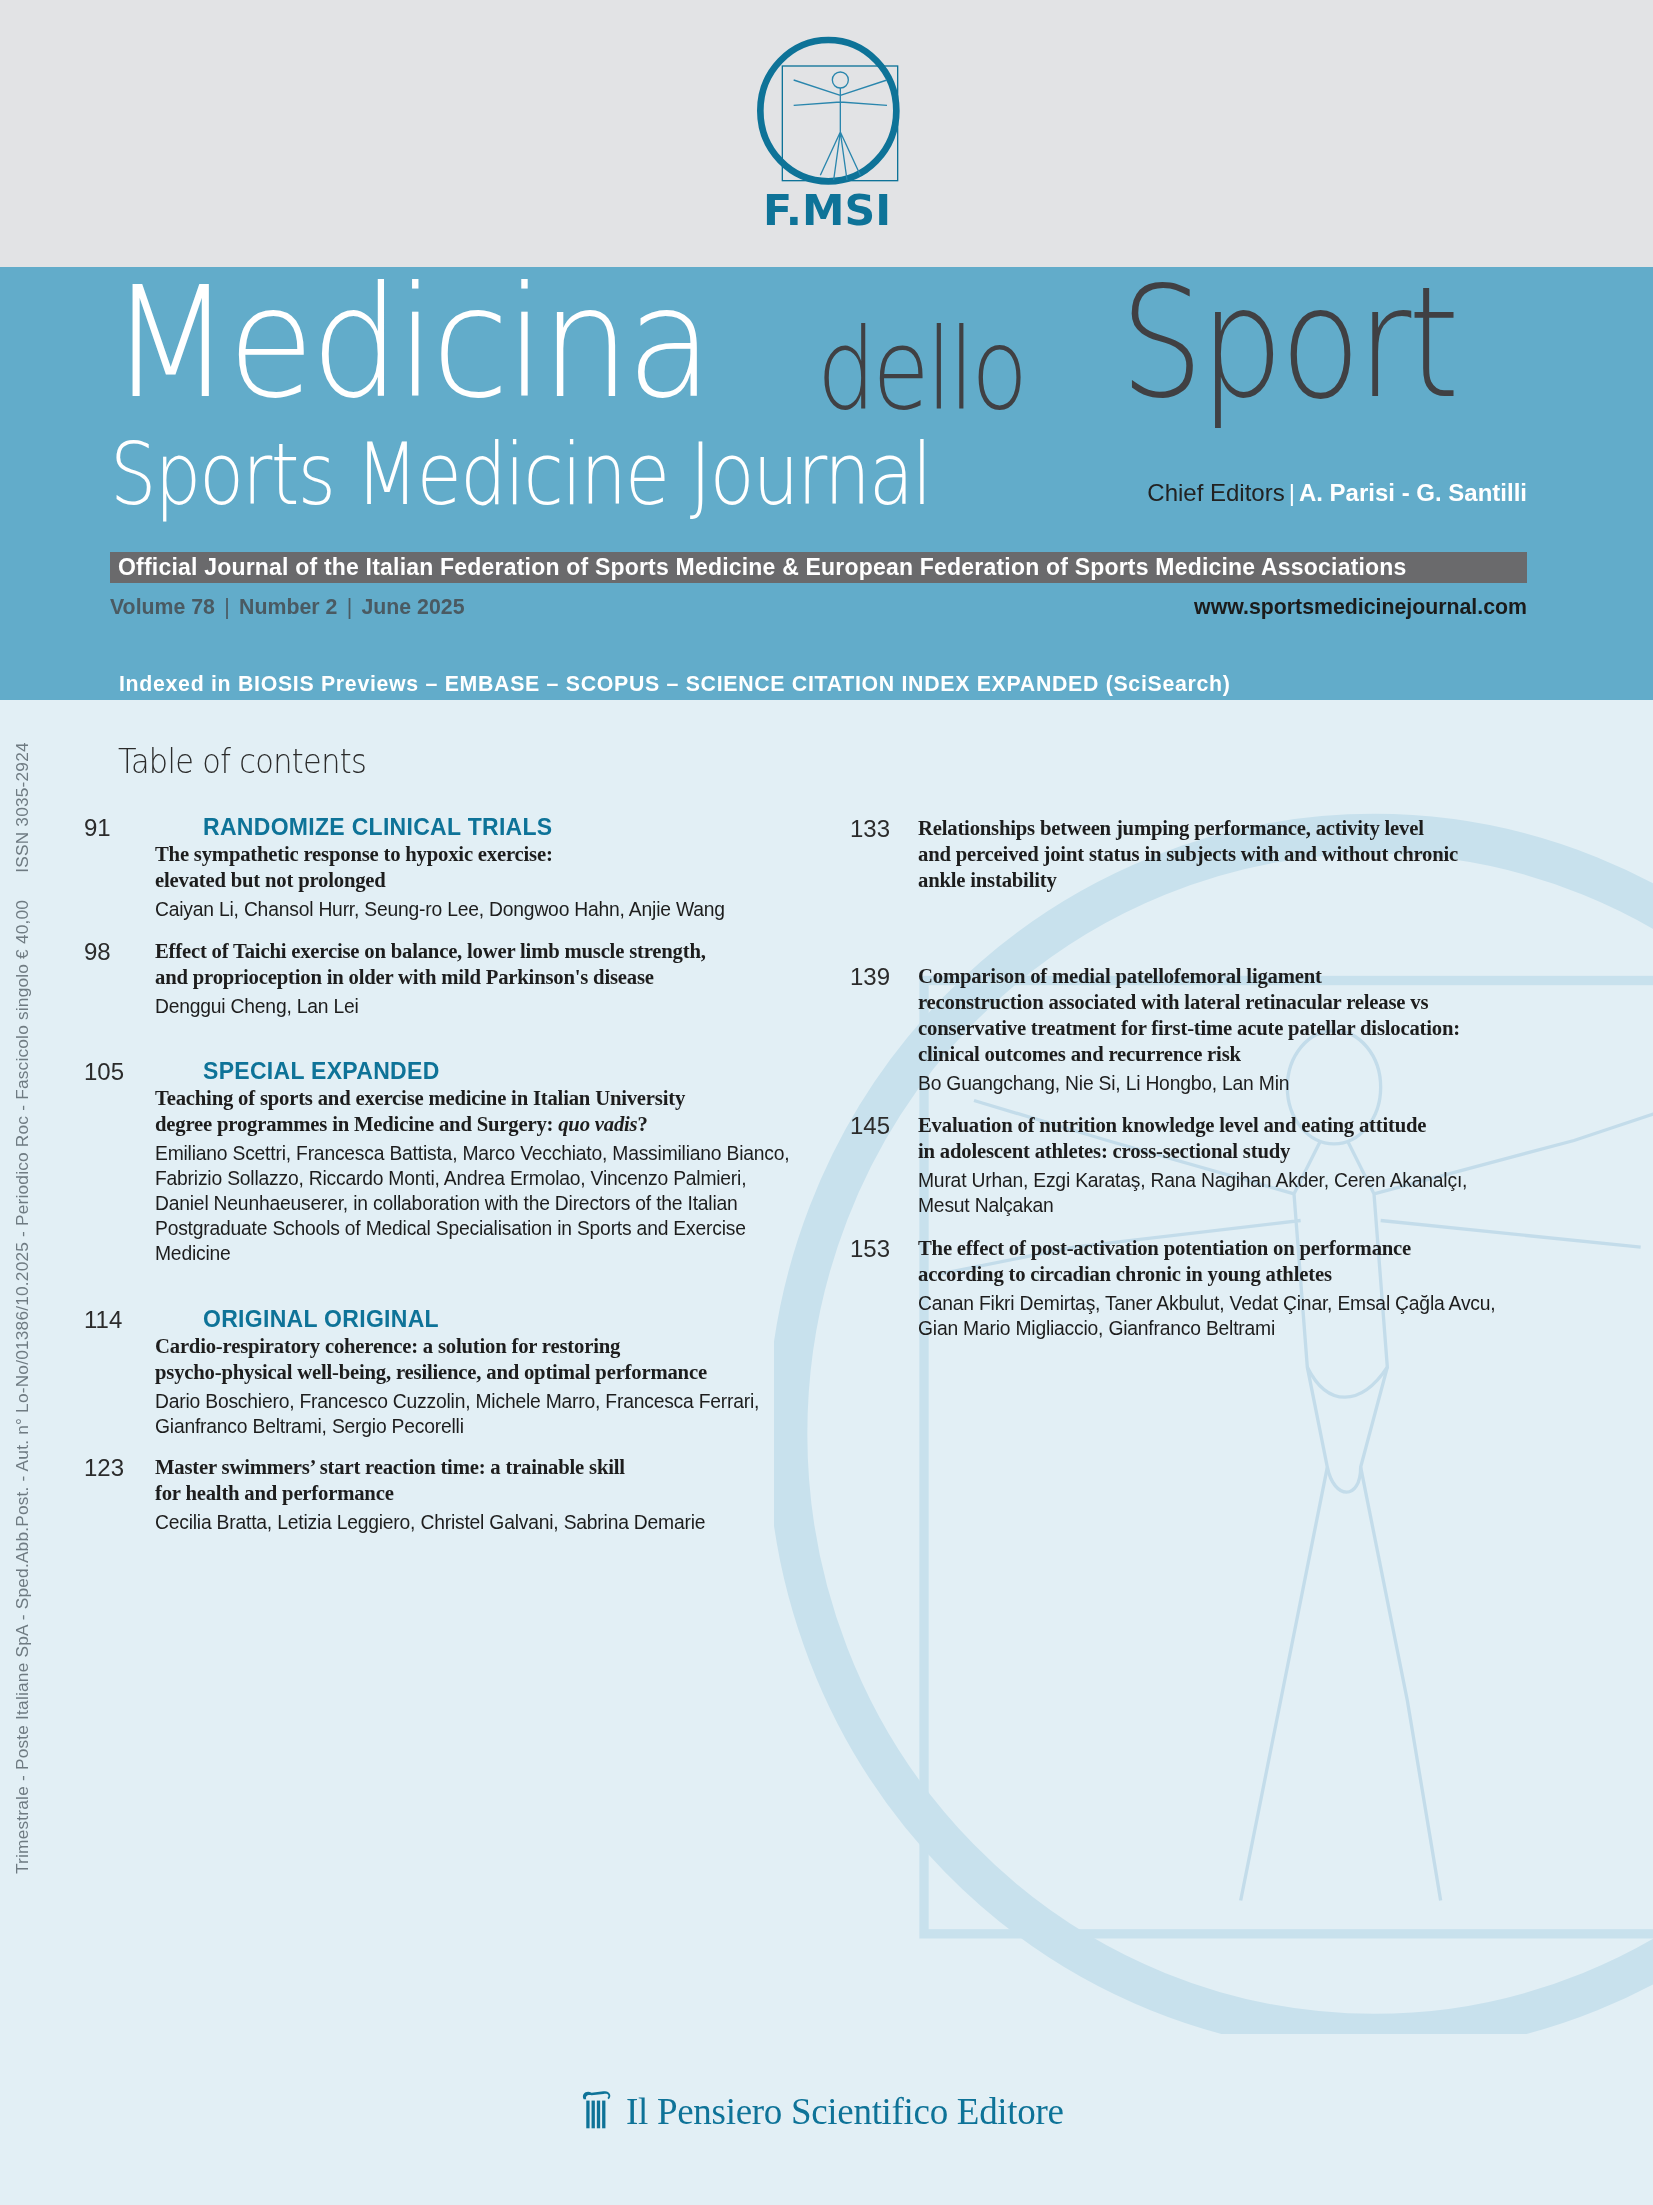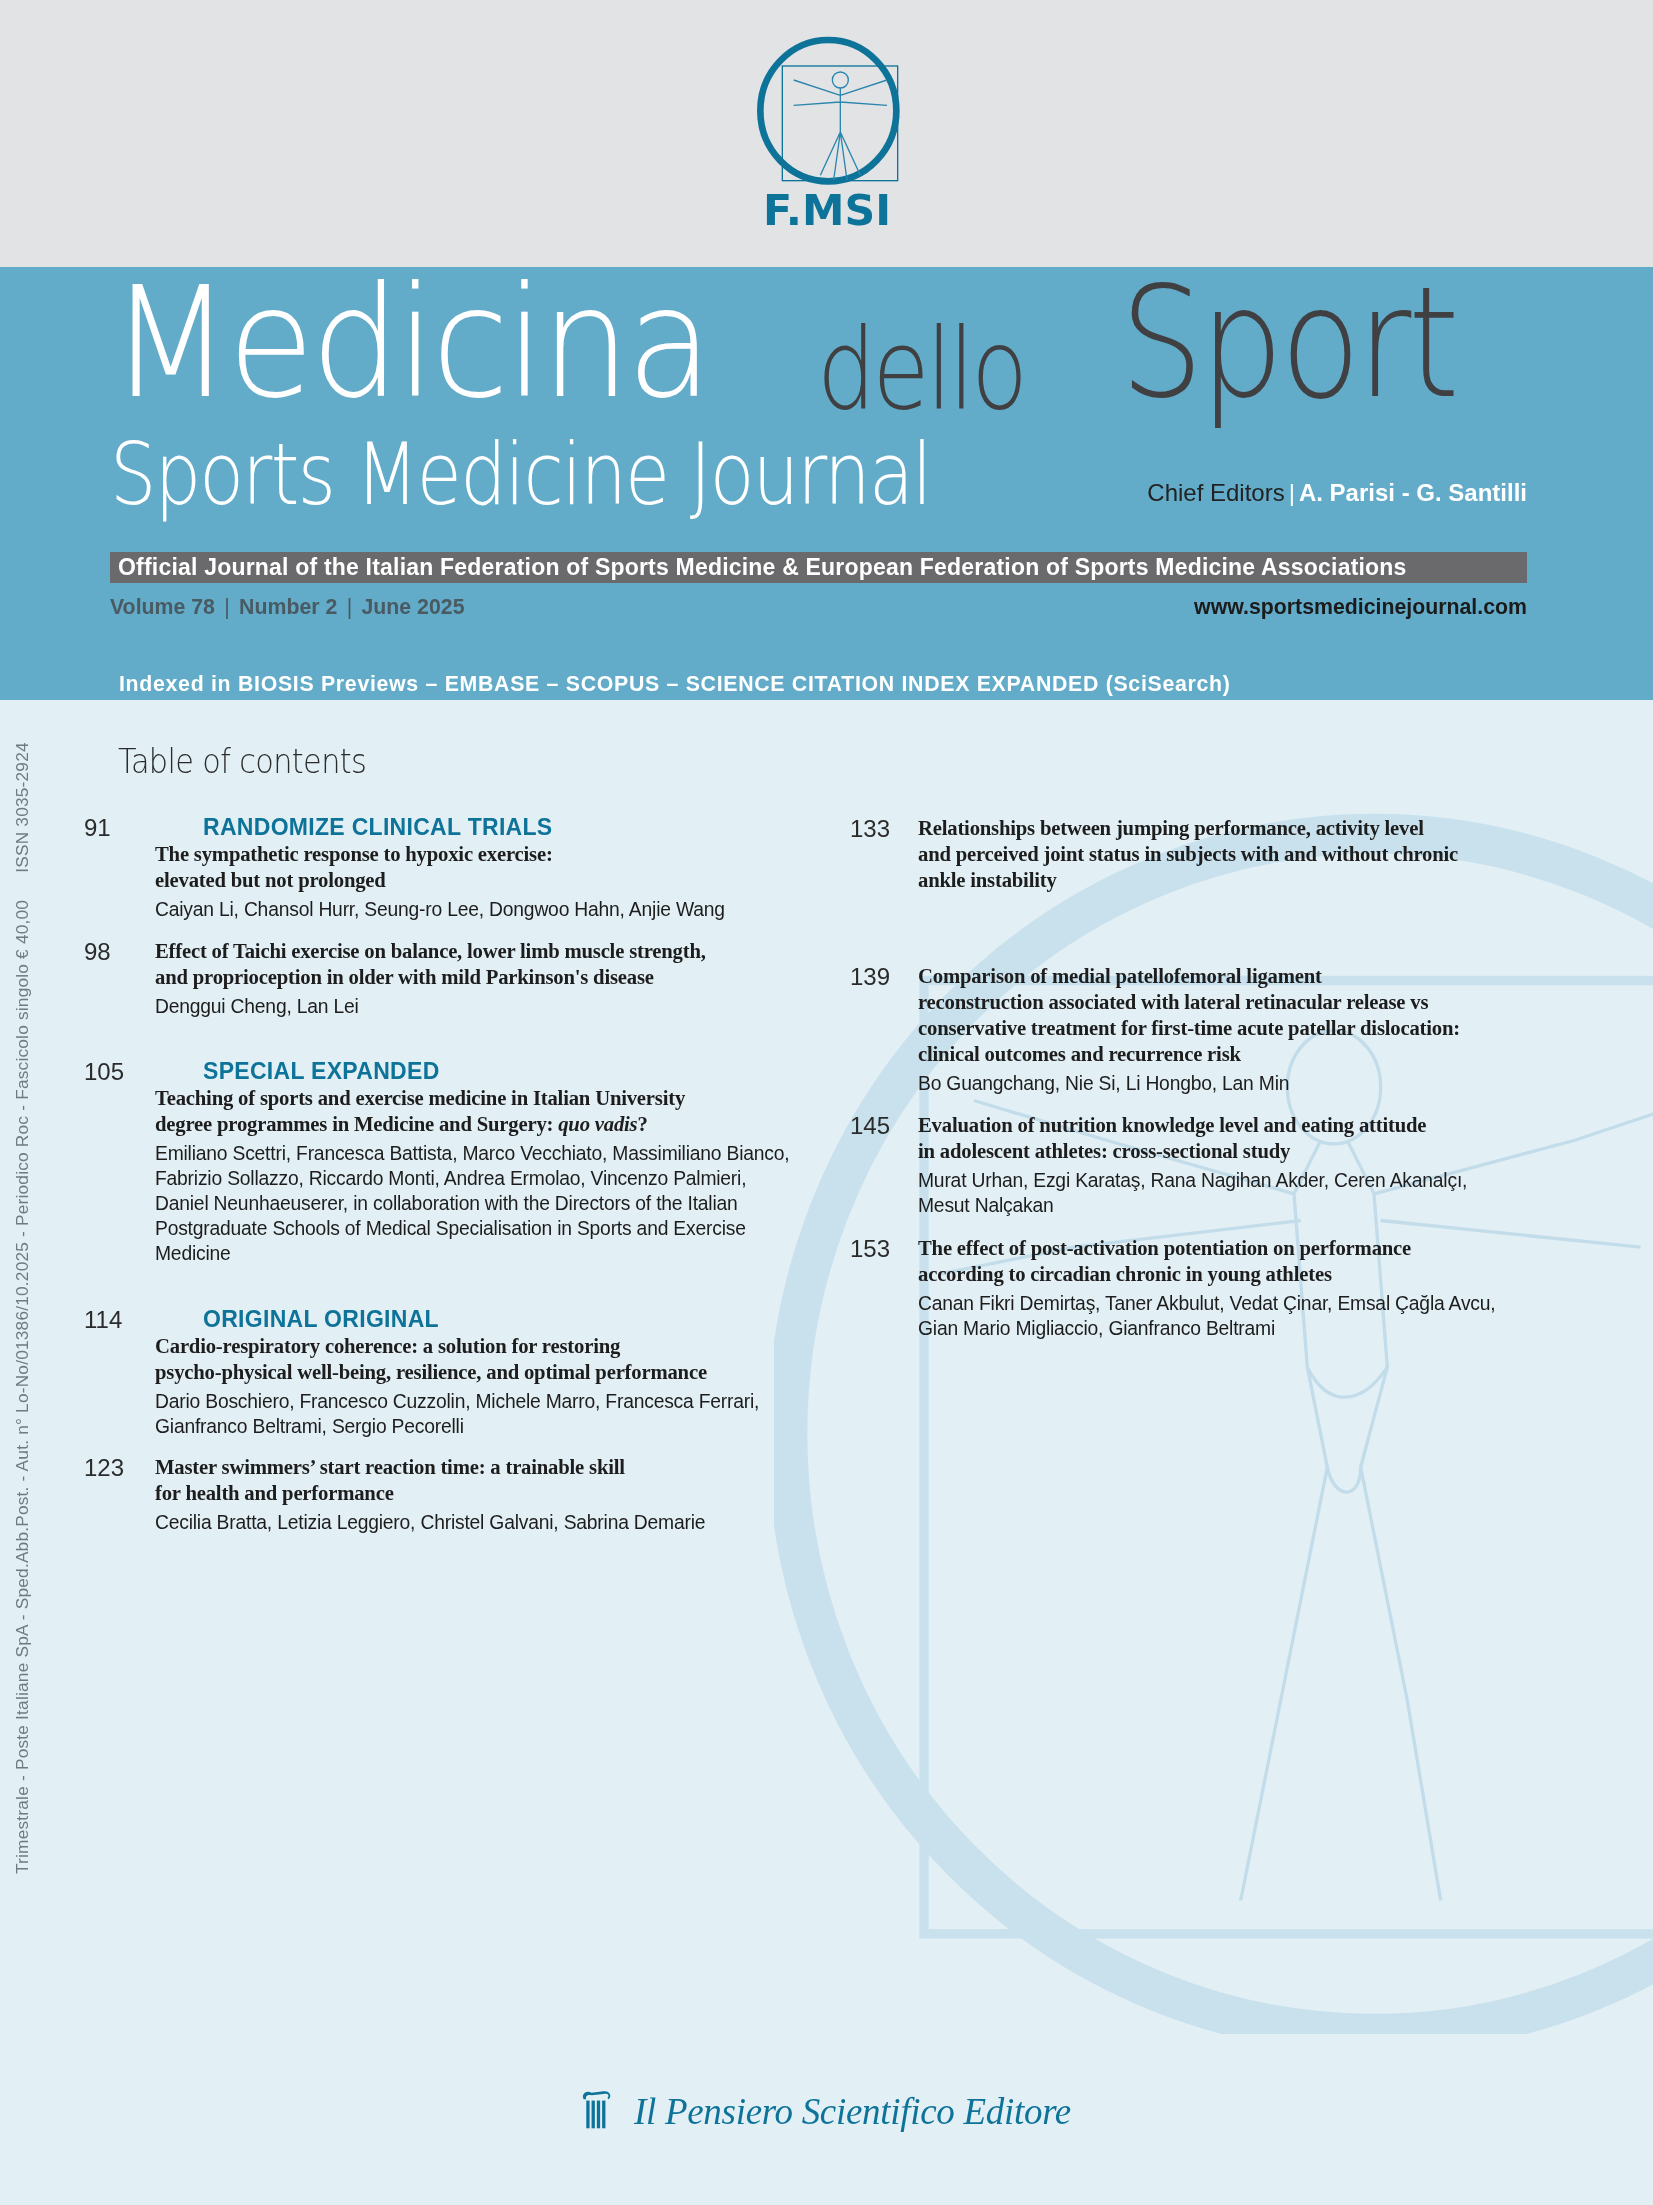--- a/index.html
+++ b/index.html
@@ -26,21 +26,21 @@
   .toc-heading { position:absolute; left:118px; top:742px; font-size:33px; color:#2b2b2b; font-weight:300; letter-spacing:-0.7px; transform:scaleX(0.92); transform-origin:left top;}
   .entry { position:absolute; width:667px; }
   .entry .pg { position:absolute; left:17px; top:0; width:67px; text-align:left; font-family:"Liberation Sans", sans-serif; font-size:24px; color:#2b2b2b; line-height:27px;}
   .entry .body { position:absolute; left:88px; top:0; width:667px; }
   .entry .sec { font-family:"Liberation Sans", sans-serif; font-weight:bold; font-size:23px; color:#0e7398; line-height:27px; letter-spacing:0.3px;margin-left:48px;}
   .entry .ttl { font-family:"Liberation Serif", serif; font-weight:bold; font-size:20.7px; color:#1d1d1d; line-height:26px; letter-spacing:-0.2px;}
   .entry .auth { font-family:"Liberation Sans", sans-serif; font-size:19.3px; color:#1d1d1d; line-height:25px; margin-top:4px; letter-spacing:-0.2px;}
   .entry.right .pg { left:0; width:60px; text-align:right; }
   .entry.right .body { left:88px; width:640px; }
   .publisher { position:absolute; left:581px; top:2087px; display:flex; align-items:flex-end; }
-  .publisher .pname { font-family:"Liberation Serif", serif; font-size:37px; color:#0e7398; margin-left:20px; line-height:1; letter-spacing:-0.3px;font-style:italic;}
+  .publisher .pname { font-family:"Liberation Serif", serif; font-size:37px; color:#0e7398; margin-left:12px; line-height:1; letter-spacing:-0.3px;}
 </style>
 </head>
 <body>
 
 <div class="top-band"></div>
 
 <svg class="logo" viewBox="0 0 300 300">
   <ellipse cx="152" cy="118" rx="102" ry="106" fill="none" stroke="#0e7398" stroke-width="10"></ellipse>
   <rect x="83" y="51" width="173" height="172" fill="none" stroke="#0e7398" stroke-width="2"></rect>
   <g stroke="#2a86ad" stroke-width="2" fill="none">

